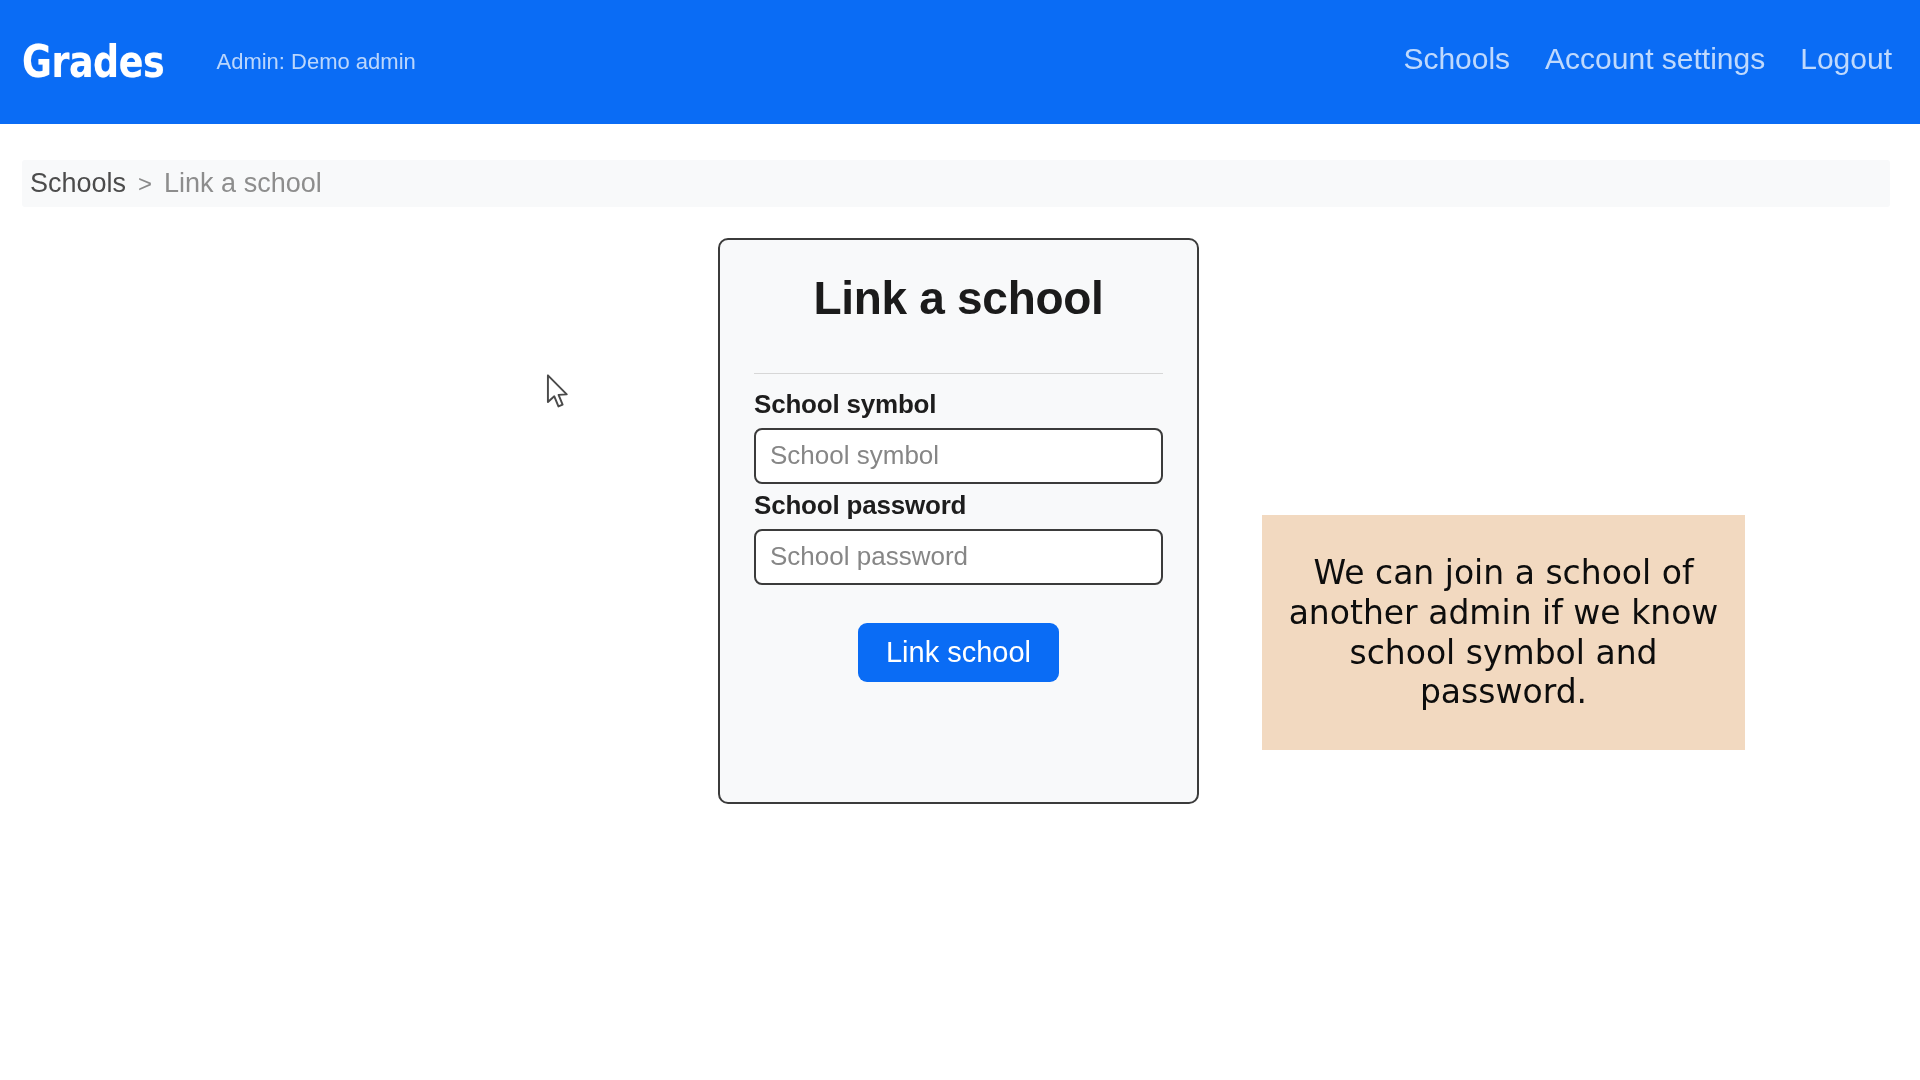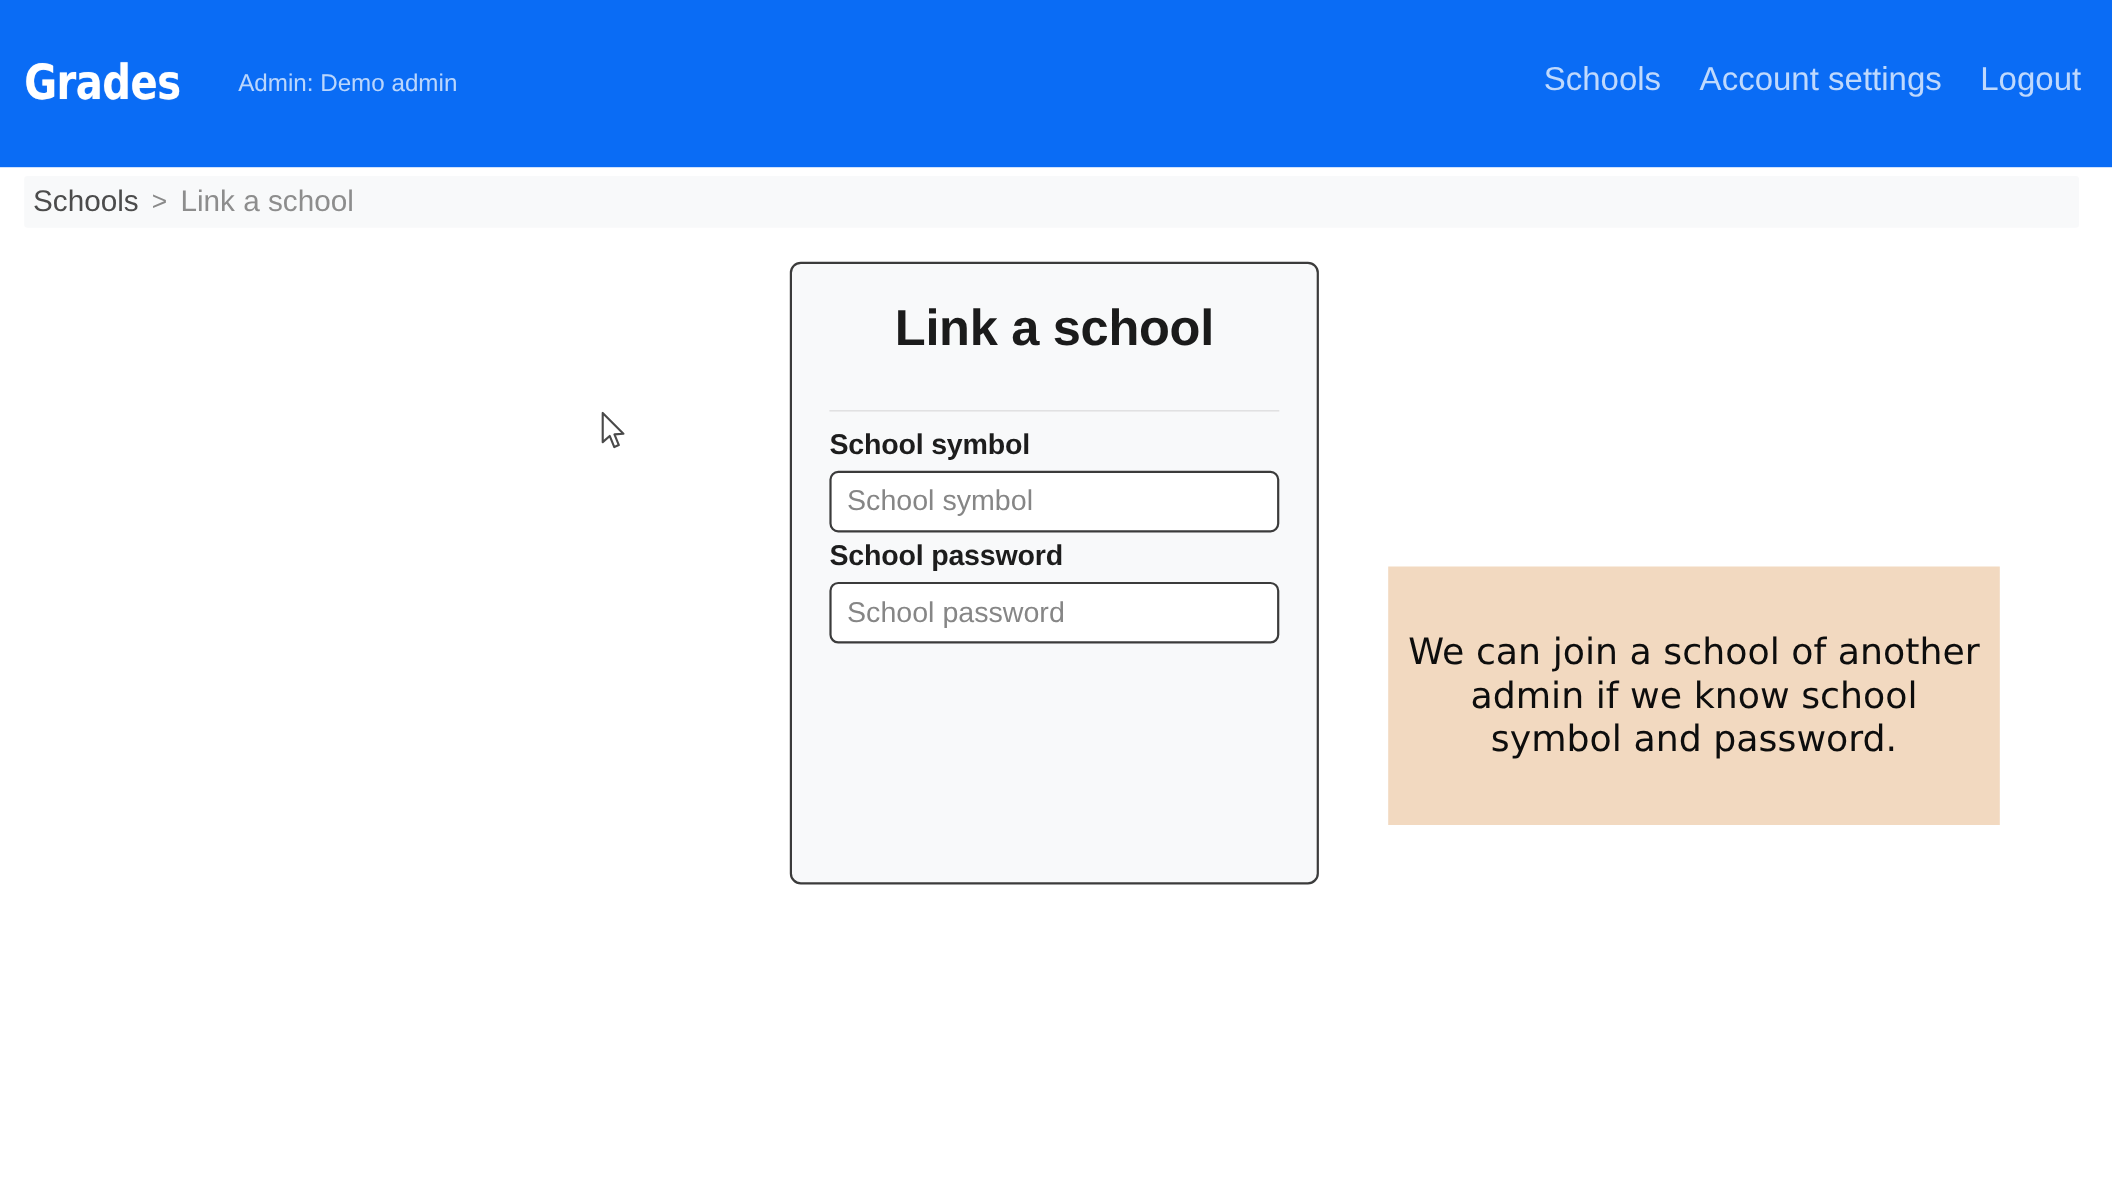--- a/index.html
+++ b/index.html
@@ -15,21 +15,21 @@
     overflow: hidden;
     position: relative;
   }
 
   
   .navbar {
     position: absolute;
     left: 0;
     top: 0;
     width: 1920px;
-    height: 152px;
+    height: 124px;
     background: #0a6cf5;
     display: flex;
     align-items: center;
     box-sizing: border-box;
     padding: 0 28px 0 22px;
   }
   .brand {
     font-size: 44px;
     font-weight: 700;
     color: #ffffff;
@@ -171,21 +171,21 @@
     padding: 15px 28px;
     cursor: pointer;
     line-height: 1;
   }
 
   
   .annotation {
     position: absolute;
     left: 1262px;
     top: 515px;
-    width: 556px;
+    width: 483px;
     height: 235px;
     background: #f2d9c0;
     box-sizing: border-box;
     display: flex;
     align-items: center;
     justify-content: center;
     padding: 28px 18px;
   }
   .annotation-text {
     text-align: center;
@@ -231,20 +231,23 @@
   <div class="field-group">
     <label class="field-label">School symbol</label>
     <input class="field-input" type="text" placeholder="School symbol" style="">
   </div>
 
   <div class="field-group second">
     <label class="field-label">School password</label>
     <input class="field-input" type="text" placeholder="School password" style="">
   </div>
 
+  <div class="submit-row">
+    <button class="submit-btn">Link school</button>
+  </div>
 </section>
 
 <aside class="annotation">
   <div class="annotation-text">We can join a school of another admin if we know school symbol and password.</div>
 </aside>
 
 <svg class="cursor" viewBox="0 0 18 26" xmlns="http://www.w3.org/2000/svg">
   <path d="M1,1 L1,20.2 L5.6,16.1 L8.6,23.4 L11.6,22.1 L8.7,15.1 L14.6,14.7 Z" fill="#ffffff" stroke="#4a4a4a" stroke-width="1.4" stroke-linejoin="round"></path>
 </svg>
 

